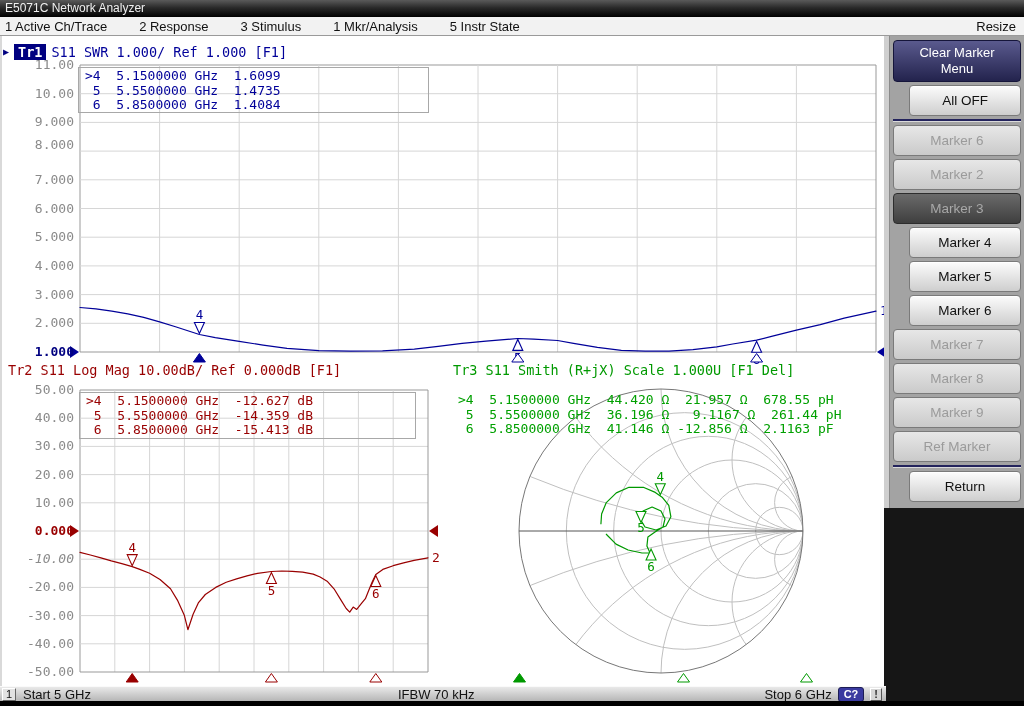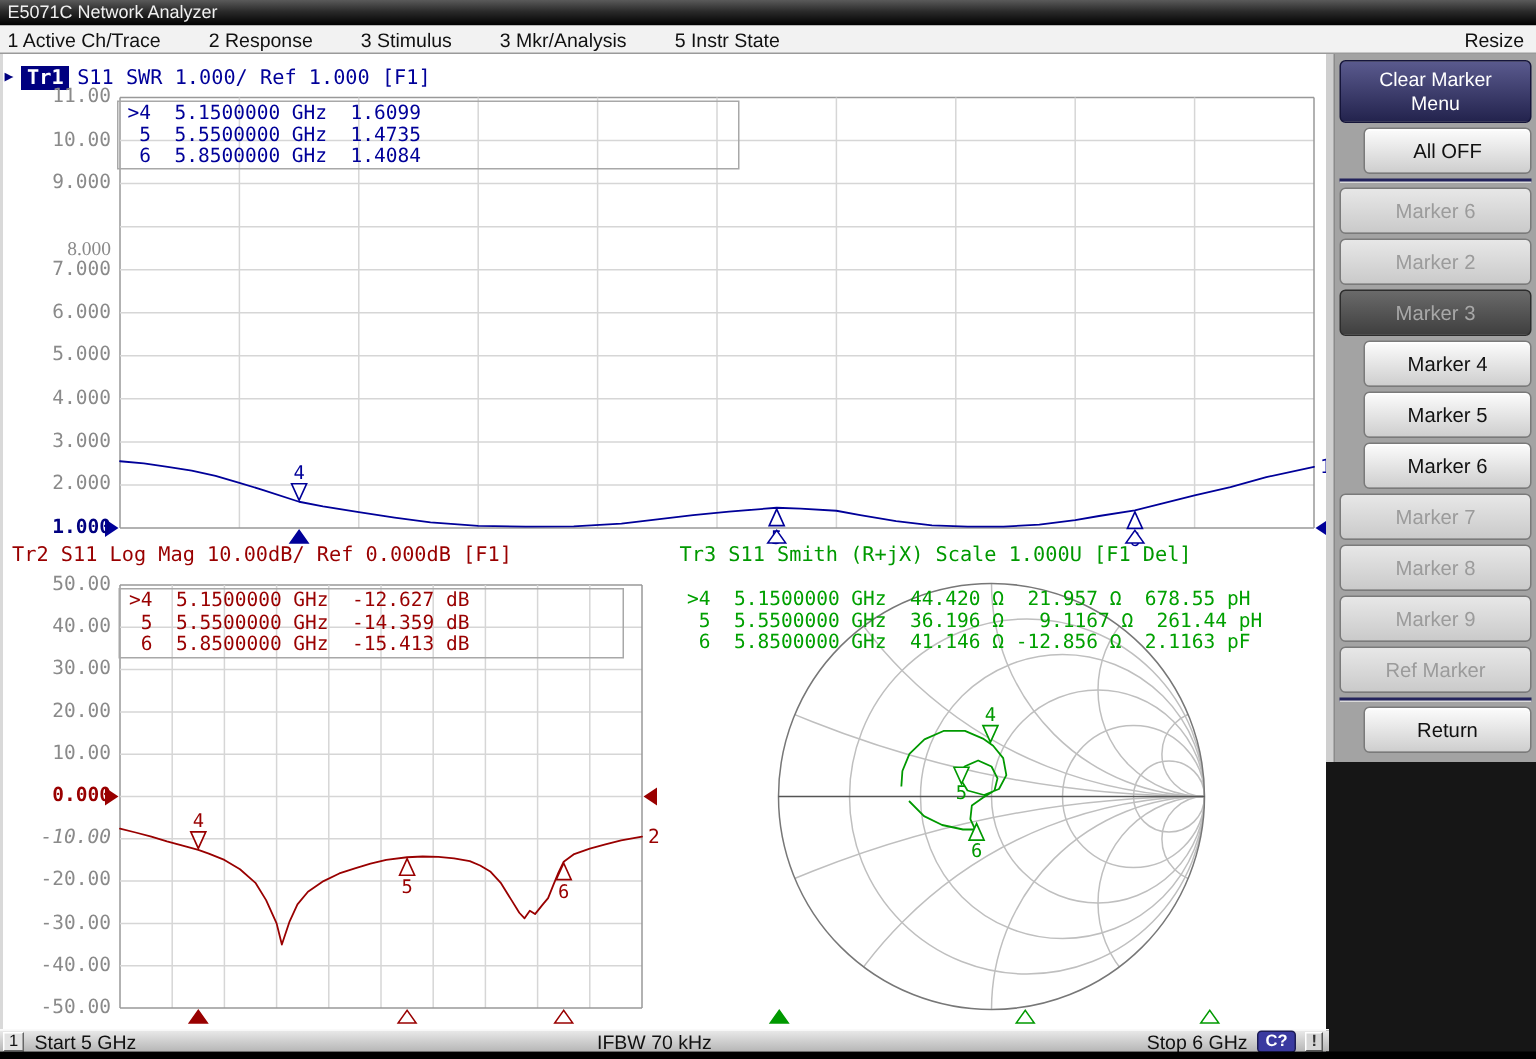--- a/index.html
+++ b/index.html
@@ -15,21 +15,21 @@
   #resize{margin-left:auto;}
   #main{position:absolute;left:0;top:36px;width:884px;height:650px;background:#fff;border-left:2px solid #d9d9d9;}
   #gfx{position:absolute;left:0;top:0;width:1024px;height:706px;pointer-events:none;}
   #tr1-header{position:absolute;left:3px;top:44px;height:16px;display:flex;align-items:center;gap:5px;
     font:13.5px/16px "DejaVu Sans Mono",monospace;color:#000099;white-space:pre;}
   .active-arrow{color:#000080;font-size:10px;}
   .tr1-chip{background:#000080;color:#fff;padding:0 4px;font-weight:bold;}
   #tr2-header{position:absolute;left:8px;top:362px;font:13.5px/16px "DejaVu Sans Mono",monospace;color:#990000;white-space:pre;}
   #tr3-header{position:absolute;left:453px;top:362px;font:13.5px/16px "DejaVu Sans Mono",monospace;color:#009900;white-space:pre;}
   .readout{position:absolute;font-family:"DejaVu Sans Mono",monospace;}
-  #tr1-readout{left:78px;top:67px;width:415px;height:46px;border:1px solid #a8a8a8;color:#000099;padding:1px 0 0 6px;}
+  #tr1-readout{left:78px;top:67px;width:351px;height:46px;border:1px solid #a8a8a8;color:#000099;padding:1px 0 0 6px;}
   #tr2-readout{left:79px;top:392px;width:337px;height:47px;border:1px solid #a8a8a8;color:#990000;padding:1px 0 0 6px;}
   #tr3-readout{left:458px;top:392px;width:424px;height:47px;color:#00a000;padding:1px 0 0 0;}
   .rrow{white-space:pre;font-size:13px;line-height:14.6px;}
   .ytick{position:absolute;width:74px;text-align:right;font:13px/15px "DejaVu Sans Mono",monospace;color:#8a8a8a;white-space:pre;}
   .ref-tr1{color:#000080;font-weight:bold;}
   .ref-tr2{color:#990000;font-weight:bold;}
   #sidebar{position:absolute;left:884px;top:36px;width:140px;height:670px;background:#a3a3a3;}
   #sidebar .rail{position:absolute;left:0;top:0;width:6px;height:472px;background:#cfcfcf;border-right:1px solid #8a8a8a;}
   #softkeys{position:absolute;left:9px;top:4px;width:128px;}
   .sk-header{height:42px;margin-bottom:3px;background:linear-gradient(#5a5a8e,#23234d);color:#fff;
@@ -60,21 +60,21 @@
 <body>
 
 <div id="root">
   <div id="titlebar">E5071C Network Analyzer</div>
 
   <div id="menubar">
 
     <span class="menu-item">1 Active Ch/Trace</span>
       <span class="menu-item">2 Response</span>
       <span class="menu-item">3 Stimulus</span>
-      <span class="menu-item">3 Mkr/Analysis</span>
+      <span class="menu-item">1 Mkr/Analysis</span>
       <span class="menu-item">5 Instr State</span>
       <span id="resize" class="menu-item">Resize</span>
   </div>
 
   <div id="main"></div>
 
   <svg id="gfx" viewBox="0 0 1024 706">
       <g>
         <line x1="80" y1="65" x2="80" y2="352" stroke="#999999" stroke-width="1"></line>
         <line x1="80" y1="65" x2="876" y2="65" stroke="#999999" stroke-width="1"></line>
@@ -208,21 +208,21 @@
   <div id="tr3-readout" class="readout">
       <div class="rrow">&gt;4  5.1500000 GHz  44.420 Ω  21.957 Ω  678.55 pH</div>
       <div class="rrow"> 5  5.5500000 GHz  36.196 Ω   9.1167 Ω  261.44 pH</div>
       <div class="rrow"> 6  5.8500000 GHz  41.146 Ω -12.856 Ω  2.1163 pF</div>
     </div>
 
   <div id="tr1-ylabels">
       <div class="ytick" style="top: 57px; left: 0px;">11.00</div>
       <div class="ytick" style="top: 85.7px; left: 0px;">10.00</div>
       <div class="ytick" style="top: 114.4px; left: 0px;">9.000</div>
-      <div class="ytick" style="top: 158px; left: 0px; font-family: Liberation Serif, serif;">8.000</div>
+      <div class="ytick" style="top: 137px; left: 0px;">8.000</div>
       <div class="ytick" style="top: 171.8px; left: 0px;">7.000</div>
       <div class="ytick" style="top: 200.5px; left: 0px;">6.000</div>
       <div class="ytick" style="top: 229.2px; left: 0px;">5.000</div>
       <div class="ytick" style="top: 257.9px; left: 0px;">4.000</div>
       <div class="ytick" style="top: 286.6px; left: 0px;">3.000</div>
       <div class="ytick" style="top: 315.3px; left: 0px;">2.000</div>
       <div class="ytick ref-tr1" style="top: 344px; left: 0px;">1.000</div>
     </div>
   <div id="tr2-ylabels">
       <div class="ytick" style="top: 382px; left: 0px;">50.00</div>

